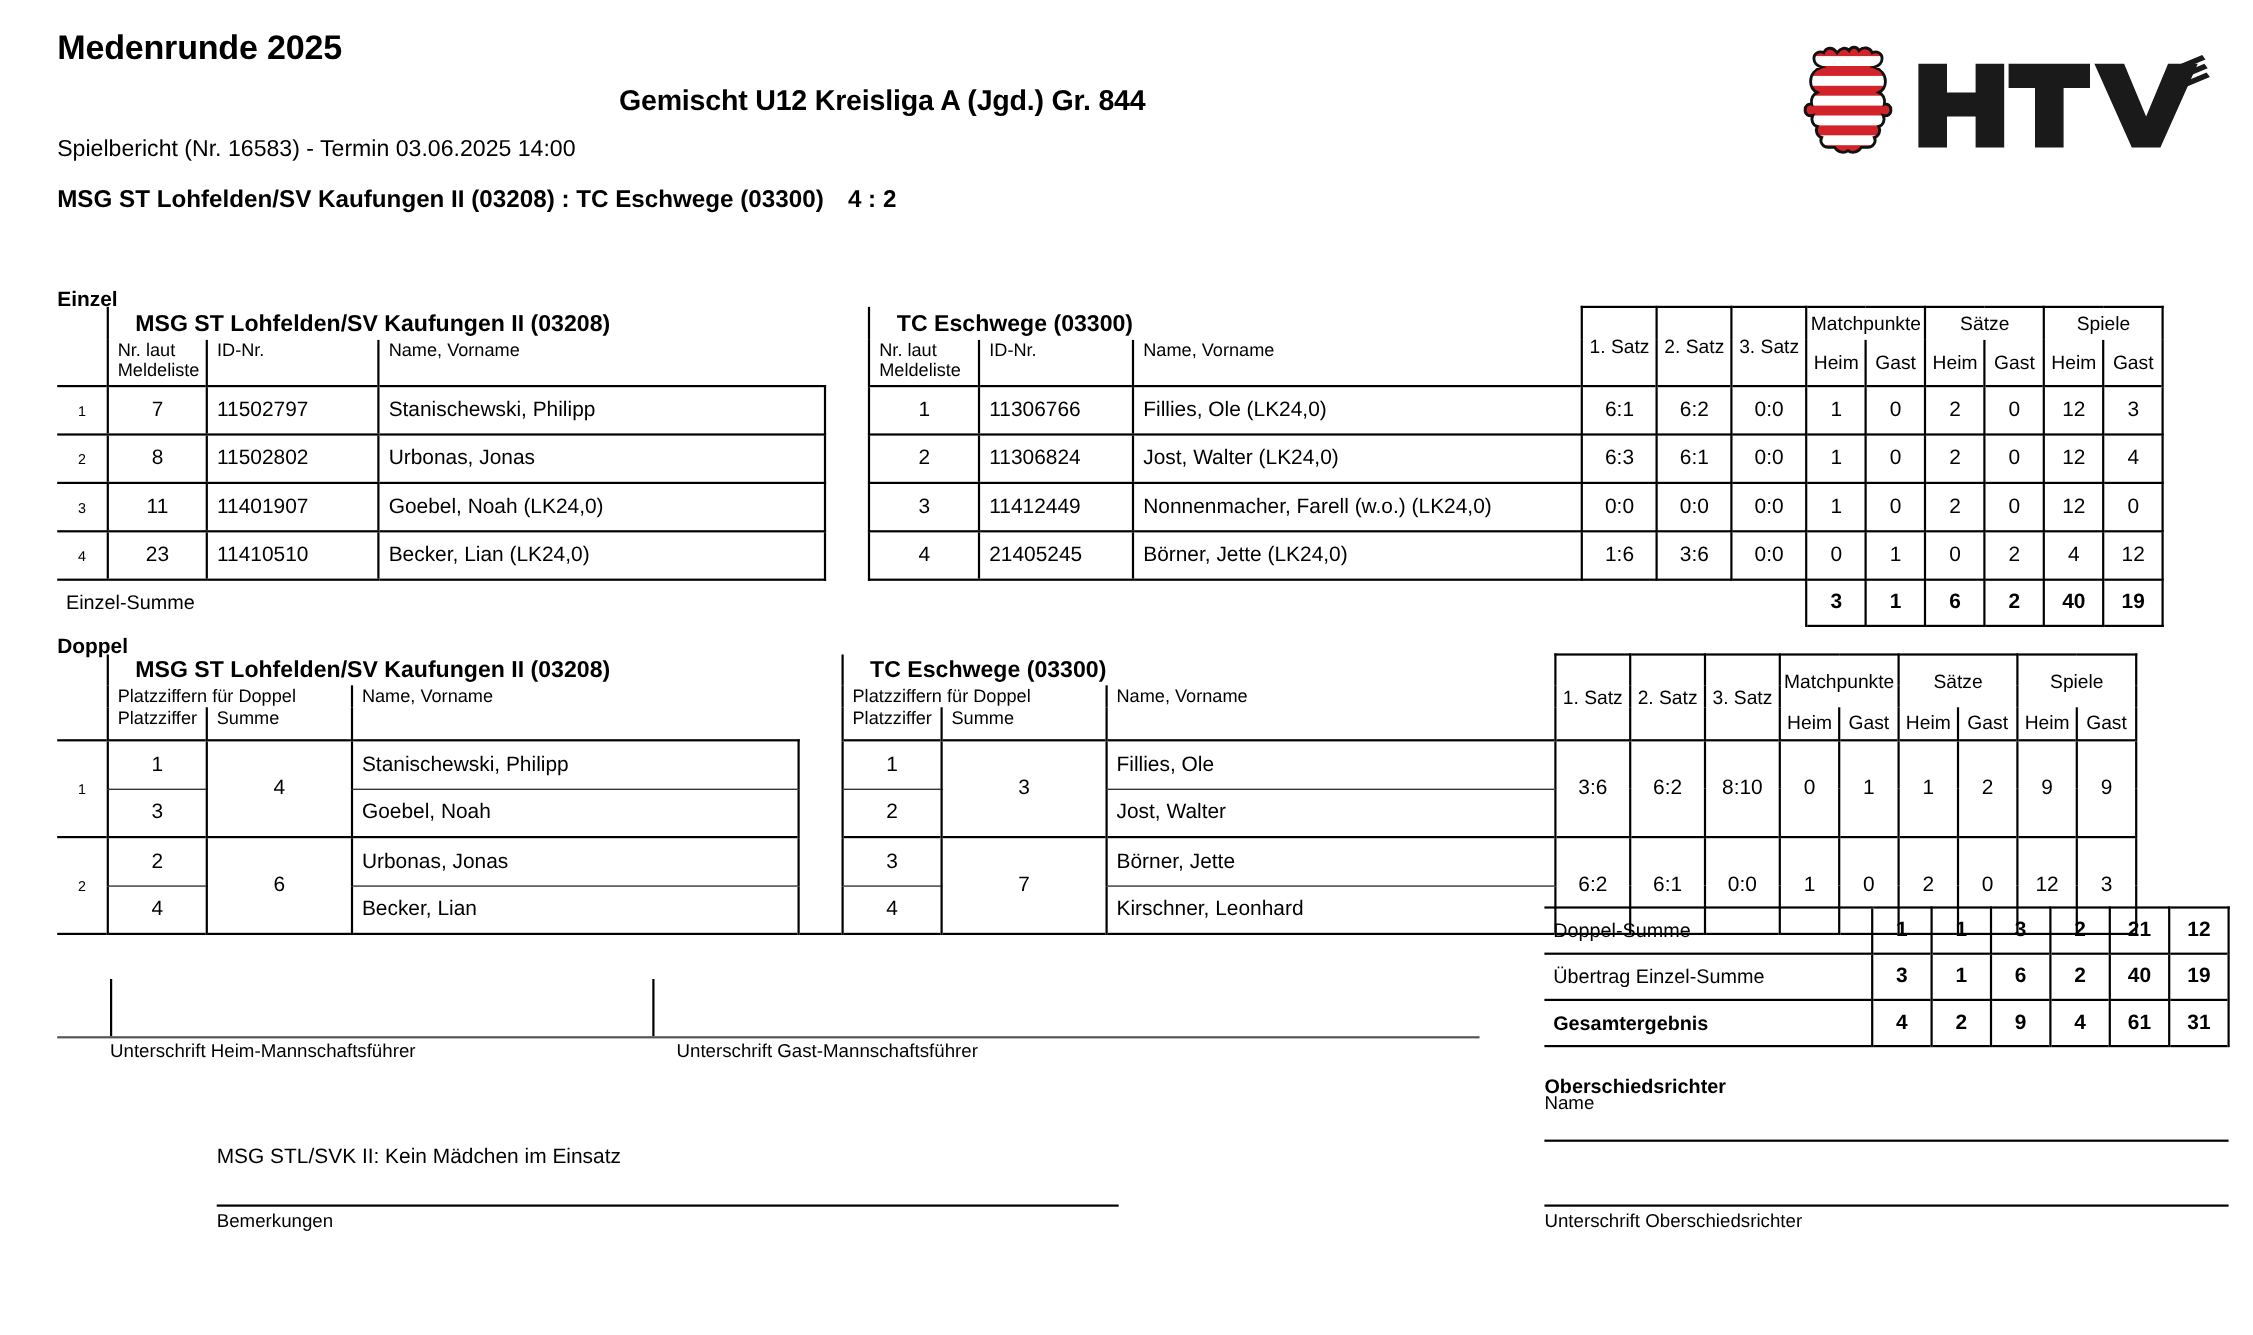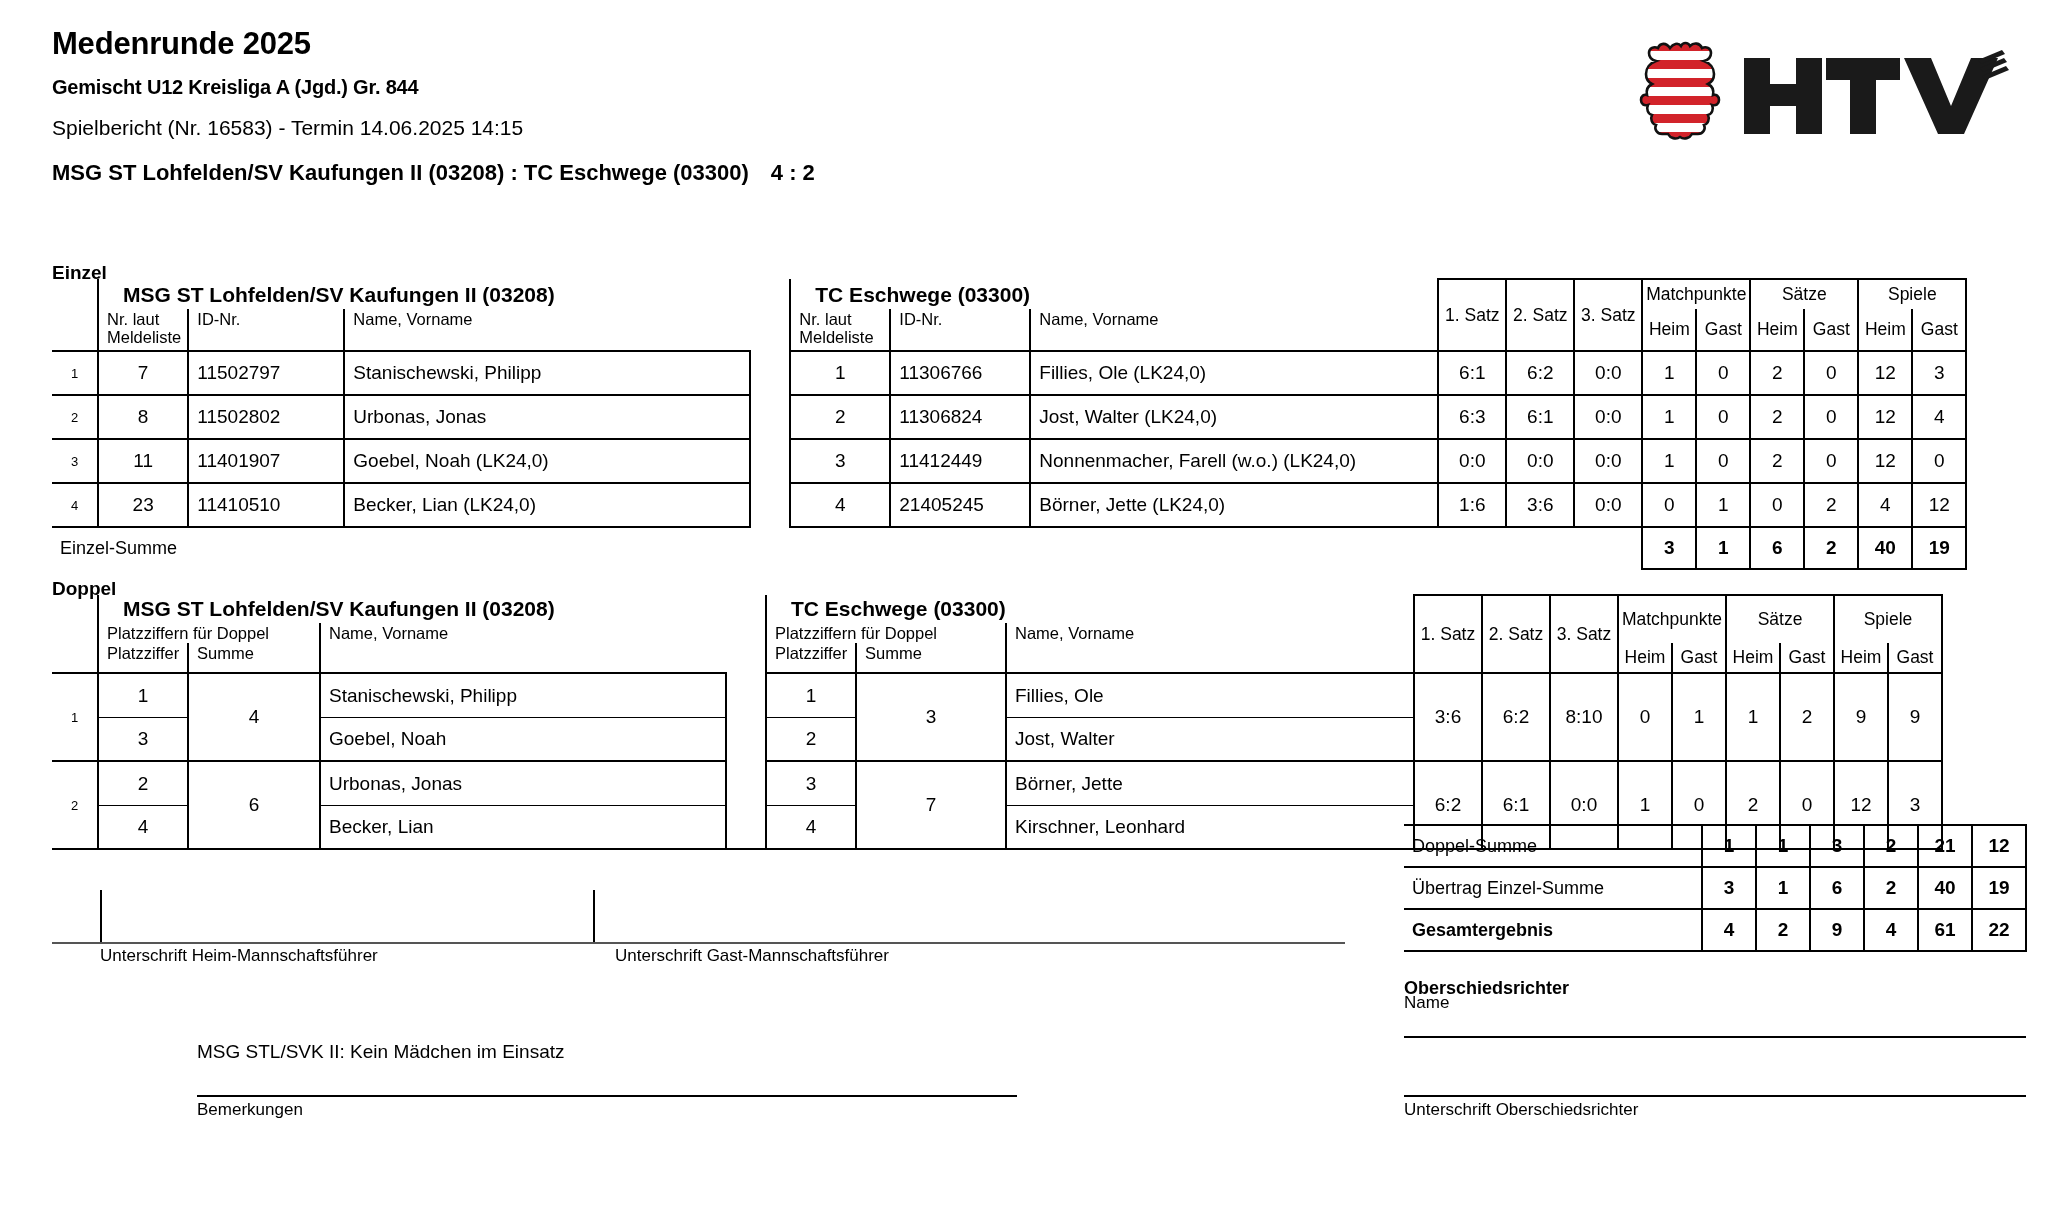--- a/index.html
+++ b/index.html
@@ -11,21 +11,21 @@
     color: #000000;
     position: relative;
     overflow: hidden;
   }
 
   .page { position: relative; width: 2048px; height: 1060px; padding: 0; }
 
   
   .header { position: absolute; left: 52px; top: 26px; width: 1500px; }
   .h-title    { font-size: 31px; font-weight: bold; letter-spacing: -0.2px; margin-bottom: 14px; }
-  .h-subtitle { font-size: 20px; font-weight: bold; letter-spacing: -0.2px; margin-bottom: 17px; }
+  .h-subtitle { font-size: 26px; font-weight: bold; letter-spacing: -0.2px; margin-bottom: 17px; text-align: center; }
   .h-report   { font-size: 21px; font-weight: normal; margin-bottom: 20px; }
   .h-match    { font-size: 22px; font-weight: bold; }
   .h-match .score { margin-left: 22px; }
 
   
   .logo { position: absolute; right: 22px; top: 30px; display: flex; align-items: flex-start; }
   .logo svg { display: block; }
 
   
   .section-label { position: absolute; font-size: 19px; font-weight: bold; }
@@ -98,21 +98,21 @@
   .osr-cap2 { position: absolute; left: 1404px; top: 1100px; font-size: 17px; }
 </style>
 </head>
 <body>
 
 <div class="page">
 
   <div class="header">
     <div class="h-title">Medenrunde 2025</div>
     <div class="h-subtitle">Gemischt U12 Kreisliga A (Jgd.) Gr. 844</div>
-    <div class="h-report">Spielbericht (Nr. 16583) - Termin 14.06.2025 14:15</div>
+    <div class="h-report">Spielbericht (Nr. 16583) - Termin 03.06.2025 14:00</div>
     <div class="h-match">
       <span>MSG ST Lohfelden/SV Kaufungen II (03208) : TC Eschwege (03300)</span><span class="score">4 : 2</span>
     </div>
   </div>
 
   <div class="logo">
     <svg width="400" height="120" viewBox="0 0 400 120">
       <defs>
         <clipPath id="lionclip">
           <path d="M44,18 C47,14 52,12 55,16 C57,12 62,12 64,16 C68,12 74,13 76,18
@@ -467,21 +467,21 @@
           <td class="sum-val  br bt">40</td>
           <td class="sum-val  br bt">19</td>
         </tr>
         <tr>
           <td class="sum-label bt bold">Gesamtergebnis</td>
           <td class="sum-val bl br bt">4</td>
           <td class="sum-val  br bt">2</td>
           <td class="sum-val  br bt">9</td>
           <td class="sum-val  br bt">4</td>
           <td class="sum-val  br bt">61</td>
-          <td class="sum-val  br bt">22</td>
+          <td class="sum-val  br bt">31</td>
         </tr>
         <tr>
           <td colspan="7" style="height: 2px; border-top: 2px solid rgb(0, 0, 0);"></td>
         </tr>
       </tbody>
   </table>
 
   <div class="sig-area">
     <div class="sig-line-v" style="left:48px;"></div>
     <div class="sig-line-v" style="left:541px;"></div>

